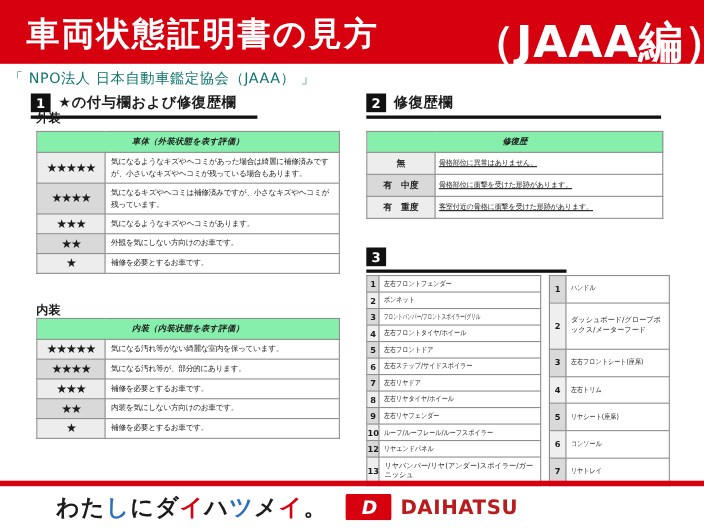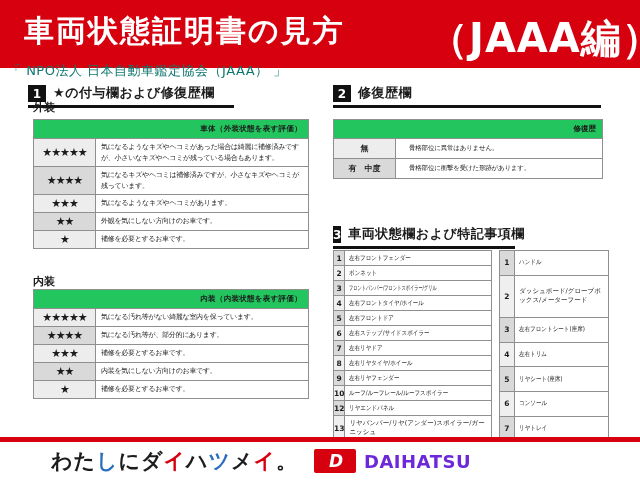--- a/index.html
+++ b/index.html
@@ -1,40 +1,40 @@
 <!DOCTYPE html>
 <html><head>
 <meta charset="utf-8">
 <style>
   * { margin:0; padding:0; box-sizing:border-box; }
   html,body { width:640px; height:480px; background:#fff; overflow:hidden;
     font-family:"DejaVu Sans","Liberation Sans",sans-serif; color:#1c1c1c; }
   .screen { position:relative; width:640px; height:480px; background:#ffffff; }
 
   
-  .red-bar { position:absolute; left:0; top:0; width:640px; height:68px; background:#d7000f; }
+  .red-bar { position:absolute; left:0; top:0; width:640px; height:58px; background:#d7000f; }
   .main-title { position:absolute; left:24px; top:11px; font-size:30px; font-weight:bold;
     color:#fff; letter-spacing:2px; white-space:nowrap; }
   .edition { position:absolute; left:428px; top:11px; font-size:40px; font-weight:bold;
     color:#fff; letter-spacing:1px; white-space:nowrap; }
 
   .npo-line { position:absolute; left:8px; top:62px; font-size:13px; letter-spacing:0.5px;
     color:#0f766e; white-space:nowrap; }
 
   
   .sec-head { position:absolute; display:flex; align-items:flex-end; gap:7px;
     border-bottom:3.5px solid #111; padding-bottom:3px; }
   .sec-num { display:inline-flex; align-items:center; justify-content:center;
     width:18px; height:17px; background:#111; color:#fff; font-size:12px; font-weight:bold; }
   .sec-title { font-size:13px; font-weight:bold; letter-spacing:0.5px; white-space:nowrap; }
 
   
   table { border-collapse:collapse; background:#fff; }
   table, th, td { border:1px solid #8f8f8f; }
-  th { background:#22c55e; font-weight:bold; text-align:right; }
+  th { background:#86efac; font-weight:bold; text-align:center;font-style:italic; }
 
   .columns { position:absolute; left:0; top:84px; width:640px; }
   .col-left  { position:absolute; left:28px;  top:0; width:282px; }
   .col-right { position:absolute; left:333px; top:0; width:276px; }
 
   .group-label { position:absolute; left:5px; font-size:11px; font-weight:bold; }
 
   
   .rate-table { position:absolute; left:5px; width:276px; }
   .rate-table th { font-size:7.5px; padding:4px 6px; letter-spacing:0.3px; }
@@ -42,21 +42,21 @@
     letter-spacing:-1px; padding:2px 1px; white-space:nowrap; }
   .rate-table td.desc { font-size:7px; line-height:1.5; letter-spacing:-0.3px; padding:3px 5px; }
   .rate-table tbody tr:nth-child(odd)  td.keycell { background:#ededed; }
   .rate-table tbody tr:nth-child(even) td.keycell { background:#d9d9d9; }
 
   
   .repair-table { position:absolute; left:0; top:35px; width:270px; }
   .repair-table th { font-size:7.5px; padding:4px 6px; }
   .repair-table td.keycell { width:62px; text-align:center; font-size:8px; font-weight:bold;
     padding:4px 2px; white-space:nowrap; }
-  .repair-table td.desc { font-size:6.5px; letter-spacing:-0.2px; padding:4px 13px; white-space:nowrap; }
+  .repair-table td.desc { font-size:6.5px; letter-spacing:-0.2px; padding:4px 3px; white-space:nowrap;text-decoration:underline; }
   .repair-table tbody tr:nth-child(odd)  td.keycell { background:#ededed; }
   .repair-table tbody tr:nth-child(even) td.keycell { background:#d9d9d9; }
 
   
   .parts-wrap { position:absolute; left:0; top:166px; display:flex; gap:7px; }
   .parts-table { border-collapse:collapse; }
   .parts-table td { border:1px solid #8f8f8f; }
   .parts-table td.num { width:26px; text-align:center; font-size:7.5px; font-weight:bold; padding:2px 0; }
   .parts-table td.pname { width:102px; font-size:6.5px; padding:2.5px 4px; overflow:hidden; }
   .parts-table td.pname .inner { display:inline-block; white-space:nowrap;
@@ -74,21 +74,21 @@
   .int-table { top:205px; }
   .sec2 { left:0; top:0; width:268px; }
   .sec3 { left:0; top:141px; width:182px; }
 
   
   .footer-divider { position:absolute; left:0; top:437px; width:640px; height:4.5px; background:#d7000f; }
   .logos { position:absolute; left:0; top:446px; width:522px; height:30px;
     display:flex; align-items:center; justify-content:center; gap:16px; }
   .slogan { font-size:21px; font-weight:bold; letter-spacing:1px; white-space:nowrap; }
   .brandmark { display:flex; align-items:center; gap:8px; }
-  .wordmark { color:#6d28d9; font-size:18px; font-weight:800; letter-spacing:0.5px; }
+  .wordmark { color:#b91c1c; font-size:18px; font-weight:800; letter-spacing:0.5px; }
 </style>
 </head>
 <body>
 
 <div class="screen">
 
   <div class="red-bar">
     <div class="main-title">車両状態証明書の見方</div>
     <div class="edition">（JAAA編）</div>
   </div>
@@ -184,26 +184,29 @@
         </thead>
         <tbody>
           <tr>
             <td class="keycell">無</td>
             <td class="desc">骨格部位に異常はありません。</td>
           </tr>
           <tr>
             <td class="keycell">有　中度</td>
             <td class="desc">骨格部位に衝撃を受けた形跡があります。</td>
           </tr>
+          <tr>
+            <td class="keycell">有　重度</td>
+            <td class="desc">客室付近の骨格に衝撃を受けた形跡があります。</td>
+          </tr>
         </tbody>
       </table>
 
       <div class="sec-head sec3">
         <span class="sec-num">3</span>
-        <span class="sec-title">車両状態欄および特記事項欄</span>
       </div>
 
       <div class="parts-wrap">
 
         <table class="parts-table">
           <tbody>
             <tr>
               <td class="num">1</td>
               <td class="pname"><span class="inner">左右フロントフェンダー</span></td>
             </tr>

